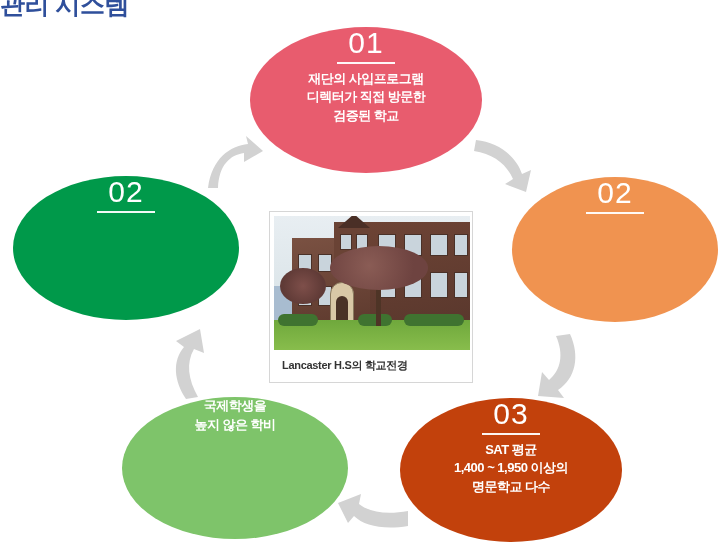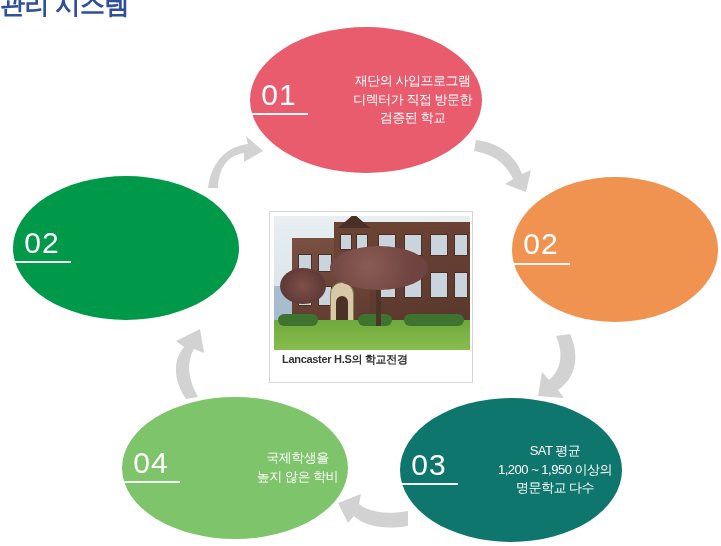--- a/index.html
+++ b/index.html
@@ -35,37 +35,38 @@
     width: 721px;
     height: 546px;
   }
 
   .node {
     position: absolute;
     border-radius: 50%;
     color: #ffffff;
     text-align: center;
     display: flex;
+    flex-direction: column;
     align-items: center;
-    justify-content: space-between;
+    justify-content: flex-start;
     box-sizing: border-box;
   }
   .node-num {
     font-size: 30px;
     font-weight: 400;
     line-height: 1.05;
     letter-spacing: 1px;
     padding-bottom: 3px;
     margin-bottom: 6px;
     border-bottom: 2px solid rgba(255,255,255,0.95);
     min-width: 58px;
   }
   .node-desc {
     font-size: 13px;
-    font-weight: 400;
+    font-weight: 700;
     line-height: 1.45;
     letter-spacing: -0.5px;
     white-space: pre-line;
     padding: 0 10px;
   }
 
   
   #node-1 { left: 250px; top: 27px;  width: 232px; height: 146px; }
   #node-2 { left: 512px; top: 177px; width: 206px; height: 145px; }
   #node-3 { left: 400px; top: 398px; width: 222px; height: 144px; }
@@ -99,21 +100,21 @@
     height: 134px;
     position: relative;
     overflow: hidden;
     background: #a8bcd0;
   }
   #photo-caption {
     font-size: 11px;
     font-weight: 700;
     color: #333333;
     letter-spacing: -0.3px;
-    padding: 2px 0 0 8px;
+    padding: 8px 0 0 8px;
     white-space: nowrap;
   }
 
   
   .sky {
     position: absolute; left: 0; top: 0; width: 196px; height: 70px;
     background: linear-gradient(#e8eef2, #dde6ea);
   }
   .bldg-main {
     position: absolute; left: 96px; top: 6px; width: 100px; height: 102px;
@@ -215,29 +216,28 @@
     <div class="node-num">01</div>
     <div class="node-desc">재단의 사입프로그램
 디렉터가 직접 방문한
 검증된 학교</div>
   </div>
 
   <div class="node" id="node-2" style="background:#f09350;">
     <div class="node-num">02</div>
   </div>
 
-  <div class="node" id="node-3" style="background:#0f766e;">
+  <div class="node" id="node-3" style="background:#c2410c;">
     <div class="node-num">03</div>
     <div class="node-desc">SAT 평균
-1,200 ~ 1,950 이상의
+1,400 ~ 1,950 이상의
 명문학교 다수</div>
   </div>
 
   <div class="node" id="node-4" style="background:#7ec46a;">
-    <div class="node-num">04</div>
     <div class="node-desc">국제학생을
 높지 않은 학비</div>
   </div>
 
   <div class="node" id="node-5" style="background:#00994a;">
     <div class="node-num">02</div>
   </div>
 
   <div id="photo-card">
     <div id="photo-frame" title="붉은 벽돌 학교 건물과 잔디밭, 나무가 보이는 학교전경 사진">

